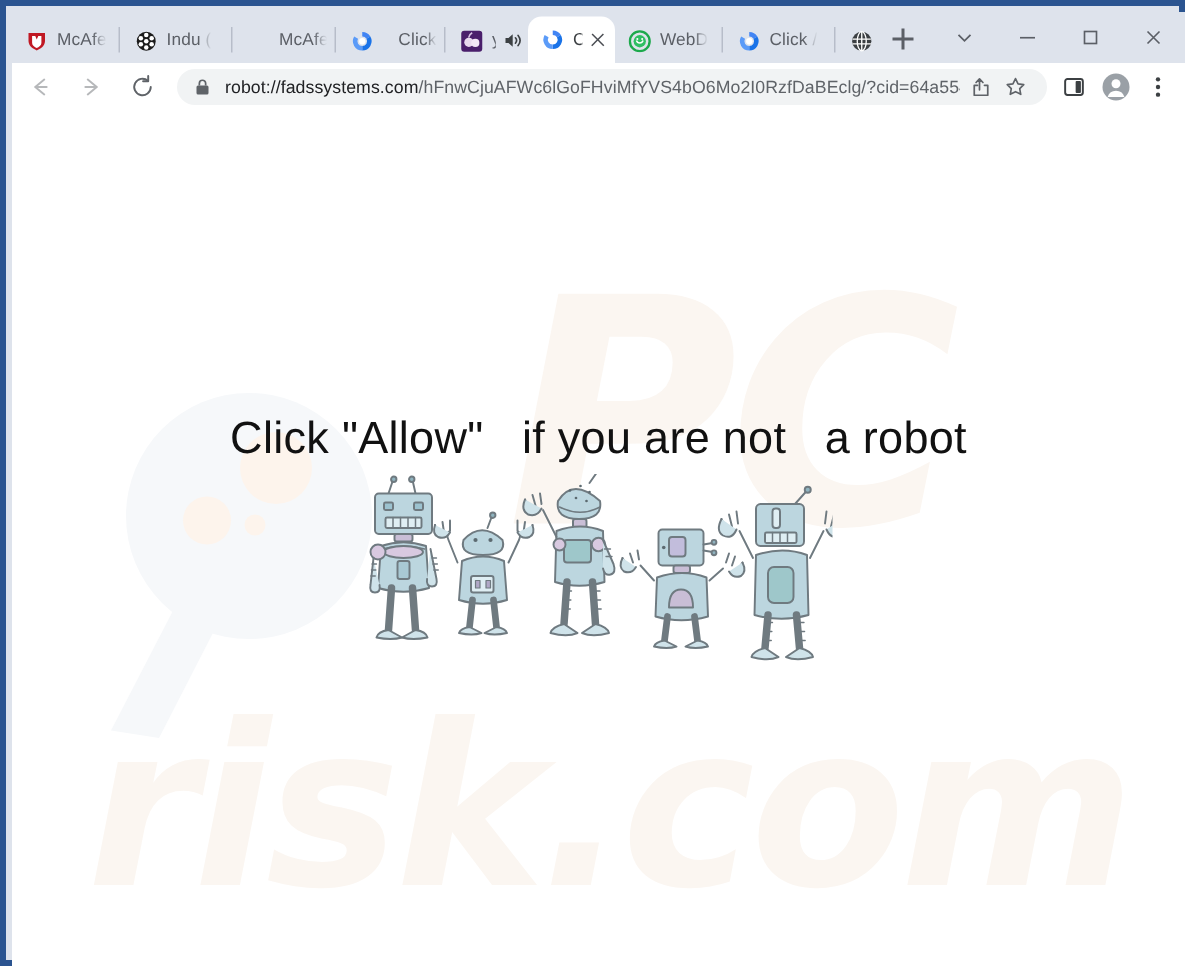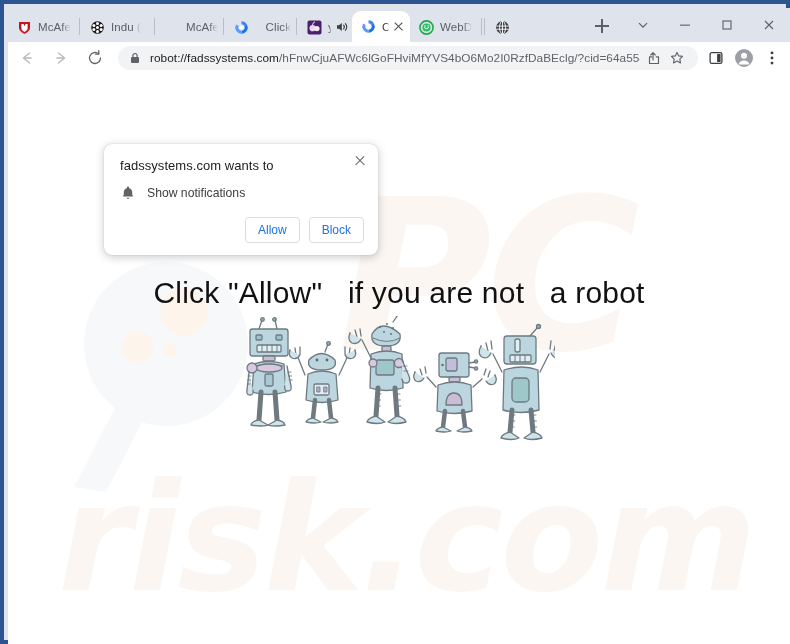--- a/index.html
+++ b/index.html
@@ -397,20 +397,31 @@
               <circle cx="7.5" cy="7.5" r="6.6" fill="none" stroke="#1da94c" stroke-width="1.6"></circle>
               <circle cx="7.5" cy="7.5" r="4.1" fill="#2fbf63"></circle>
               <path d="M5.3 7 a2.3 2.3 0 0 0 4.4 0" fill="none" stroke="#ffffff" stroke-width="1"></path>
               <circle cx="5.9" cy="6" r=".7" fill="#ffffff"></circle>
               <circle cx="9.1" cy="6" r=".7" fill="#ffffff"></circle>
             </svg>
           </span>
           <span class="tab-title">WebD</span>
         </div>
         <div class="tab-sep"></div>
+        <div class="tab" style="width: 72px;">
+          <span class="favicon">
+            <svg width="15" height="15" viewBox="0 0 15 15">
+              <path d="M7.5 1.3 a6.2 6.2 0 0 1 5.4 3.1 l-2.6 1.5 a3.2 3.2 0 0 0 -2.8 -1.6 Z" fill="#4285f4"></path>
+              <path d="M12.9 4.4 a6.2 6.2 0 0 1 -5.4 9.3 l0 -3 a3.2 3.2 0 0 0 2.8 -4.8 Z" fill="#1a73e8"></path>
+              <path d="M7.5 13.7 A6.2 6.2 0 0 1 2.1 4.4 l2.6 1.5 a3.2 3.2 0 0 0 2.8 4.8 Z" fill="#5b9bf8"></path>
+              <circle cx="7.5" cy="7.5" r="2.1" fill="#ffffff"></circle>
+            </svg>
+          </span>
+          <span class="tab-title">Click /</span>
+        </div>
         <div class="tab-sep"></div>
         <div class="tab" style="width: 70px;">
           <span class="favicon">
             <svg width="15" height="15" viewBox="0 0 15 15">
               <circle cx="7.5" cy="7.5" r="6.4" fill="#3c4043"></circle>
               <path d="M1.4 6.1 h12.2 M1.4 9.2 h12.2" stroke="#ffffff" stroke-width=".9" fill="none"></path>
               <ellipse cx="7.5" cy="7.5" rx="3" ry="6.4" fill="none" stroke="#ffffff" stroke-width=".9"></ellipse>
               <path d="M7.5 1.1 v12.8" stroke="#ffffff" stroke-width=".9"></path>
             </svg>
           </span>
@@ -639,32 +650,15 @@
             <path d="M16 86 L14 108 M35 86 L37 108" fill="#cfe3ea" stroke-width="5"></path>
             <path d="M15 91 H19 M14.6 97 H18.6 M14.2 103 H18.2" fill="none" stroke-width=".9"></path>
             <path d="M36 91 H40 M36.4 97 H40.4 M36.8 103 H40.8" fill="none" stroke-width=".9"></path>
             <path d="M14 108 q-8 2 -9 6 q11 3 18 0 Z" fill="#cfe3ea"></path>
             <path d="M37 108 q8 2 9 6 q-11 3 -18 0 Z" fill="#cfe3ea"></path>
           </g>
         </g>
       </svg>
     </div>
 
-    <div id="permission-dialog">
-      <div id="permission-close"></div>
-      <div id="permission-title">fadssystems.com wants to</div>
-      <div id="permission-row">
-        <span id="bell-icon">
-          <svg width="16" height="16" viewBox="0 0 16 16">
-            <path d="M8 1.6 a1.1 1.1 0 0 1 1.1 1.1 v.5 a4.2 4.2 0 0 1 3.1 4 v2.6 l1.1 1.7 H2.7 l1.1 -1.7 V7.2 a4.2 4.2 0 0 1 3.1 -4 v-.5 A1.1 1.1 0 0 1 8 1.6 Z" fill="#5f6368"></path>
-            <path d="M6.4 12.8 a1.7 1.7 0 0 0 3.2 0 Z" fill="#5f6368"></path>
-          </svg>
-        </span>
-        <span id="permission-row-label">Show notifications</span>
-      </div>
-      <div id="permission-actions">
-        <button class="perm-btn">Allow</button>
-        <button class="perm-btn">Block</button>
-      </div>
-    </div>
 
   </div>
 </div>
 
 </body></html>

